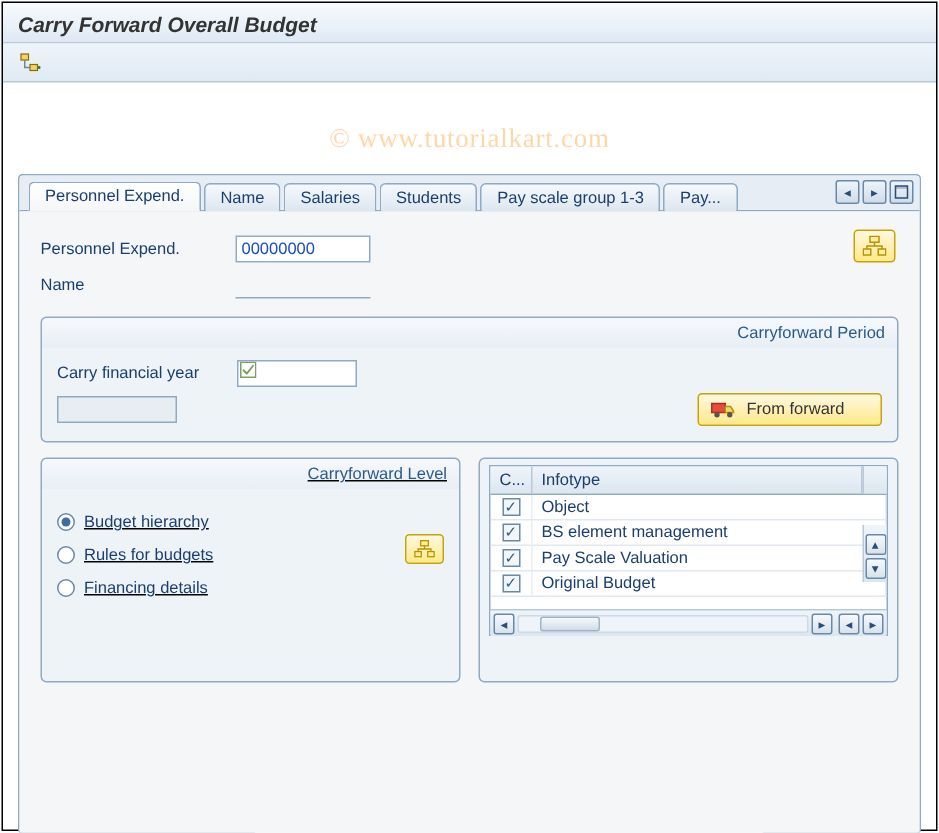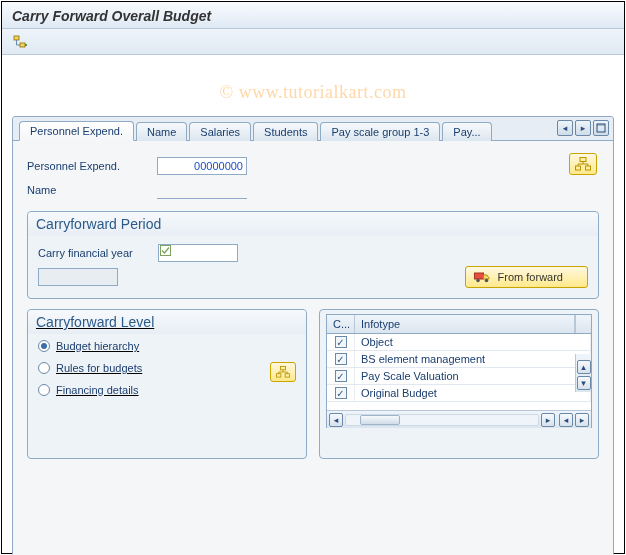--- a/index.html
+++ b/index.html
@@ -146,25 +146,26 @@
     cursor:pointer;
   }
   .group-box {
     border:1px solid #8faac4;
     border-radius:4px;
     background:#eef3f8;
     margin-top:10px;
   }
   .group-title {
     color:#2a5a8a;
-    font-size:14px;
+    font-size:11px;
     padding:4px 8px 4px 8px;
     background:linear-gradient(#f6f9fc,#e8eef5);
     border-top-left-radius:4px;
     border-top-right-radius:4px;
+    text-align:right;
   }
   .group-body {
     padding:6px 10px 8px 10px;
   }
   .group-body .row-label { width:120px; }
   .carry-btn {
     display:inline-flex;
     align-items:center;
     gap:6px;
     border:1px solid #c9a400;
@@ -177,21 +178,21 @@
   }
   .two-col {
     display:flex;
     gap:12px;
     margin-top:10px;
   }
   .two-col .group-box { margin-top:0; }
   .col-left { flex:0 0 280px; }
   .col-right { flex:1 1 auto; }
   .radio-item {
-    display:flex; align-items:flex-start; gap:6px;
+    display:flex; align-items:flex-end; gap:6px;
     height:22px;
     color:#1a3e6e;
   }
   .radio-circle {
     width:12px; height:12px; border:1px solid #6a89a8;
     border-radius:50%;
     background:#fff;
     display:inline-flex; align-items:center; justify-content:center;
   }
   .radio-circle.selected::after{
@@ -326,21 +327,21 @@
           <svg width="16" height="14" viewBox="0 0 16 14">
             <rect x="5" y="0.5" width="6" height="4" fill="#ffef9e" stroke="#b89300"></rect>
             <rect x="0.5" y="9" width="5" height="4" fill="#ffef9e" stroke="#b89300"></rect>
             <rect x="10.5" y="9" width="5" height="4" fill="#ffef9e" stroke="#b89300"></rect>
             <path d="M8 4.5 L8 7 M8 7 L3 7 L3 9 M8 7 L13 7 L13 9" stroke="#b89300" fill="none"></path>
           </svg>
         </span>
 
         <div class="row">
           <span class="row-label">Personnel Expend.</span>
-          <input class="input" style="width: 90px; text-align: right;" value="00000000">
+          <input class="input" style="width: 90px;" value="00000000">
         </div>
         <div class="row">
           <span class="row-label">Name</span>
           <input class="input" style="width: 90px; border-top: none; border-right: none; border-left: none; border-image: initial; border-bottom: 1px solid rgb(143, 170, 196); background: rgb(244, 246, 248);" readonly="" value="">
         </div>
 
         <div class="group-box">
           <div class="group-title">Carryforward Period</div>
           <div class="group-body">
             <div class="row">

